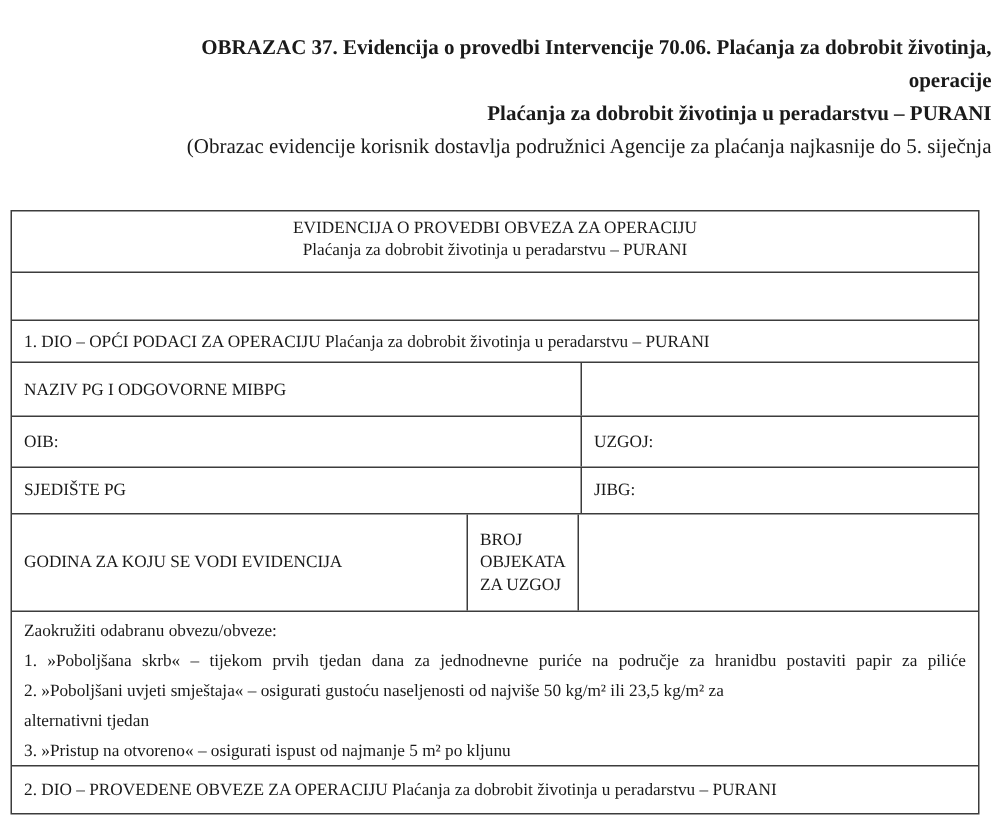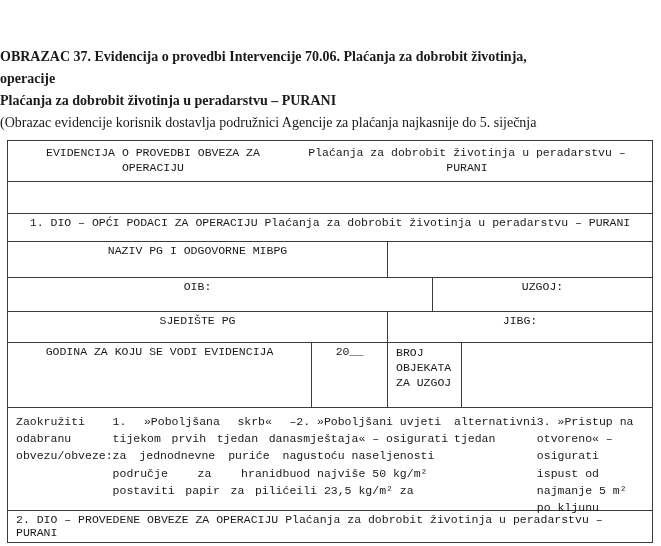--- a/index.html
+++ b/index.html
@@ -4,41 +4,41 @@
 <style>
   * { margin: 0; padding: 0; box-sizing: border-box; }
   html, body { background: #ffffff; }
   body {
     width: 661px; height: 546px;
     font-family: "Liberation Serif", "DejaVu Serif", serif;
     color: #1a1a1a;
     overflow: hidden;
     position: relative;
   }
-  .title-block { padding-top: 46px; text-align: left; }
+  .title-block { padding-top: 22px; text-align: right; }
   .title-line { font-size: 14px; font-weight: bold; line-height: 22px; }
   .subtitle-line { font-size: 14px; line-height: 22px; }
 
   .doc-table {
     position: absolute; left: 7px; top: 140px;
     width: 646px;
     border: 1px solid #3c3c3c;
     font-size: 11.5px;
   }
   .t-row { border-top: 1px solid #3c3c3c; display: flex; align-items: stretch; }
   .t-row.first { border-top: none; }
-  .cell { padding: 2px 8px; display: flex; flex-direction: row; justify-content: center; font-family: Liberation Mono, monospace; }
+  .cell { padding: 2px 8px; display: flex; flex-direction: column; justify-content: center; }
   .cell + .cell { border-left: 1px solid #3c3c3c; }
 
   .row-header { height: 40px; }
   .row-header .cell { width: 100%; text-align: center; line-height: 15px; padding-top: 4px; justify-content: flex-start; }
   .row-empty { height: 32px; }
   .row-section { height: 28px; }
   .row-naziv { height: 36px; }
-  .row-oib { height: 34px; gap: 45px; }
+  .row-oib { height: 34px; }
   .row-sjediste { height: 31px; }
   .row-godina { height: 65px; }
   .row-obveze { height: 103px; }
   .row-section2 { height: 32px; }
 
   .w-left { width: 379px; }
   .w-rest { flex: 1; }
   .g1 { width: 303px; }
   .g2 { width: 76px; }
   .g3 { width: 74px; line-height: 15px; }
@@ -85,21 +85,20 @@
     <div class="cell w-rest">UZGOJ:</div>
   </div>
 
   <div class="t-row row-sjediste">
     <div class="cell w-left">SJEDIŠTE PG</div>
     <div class="cell w-rest">JIBG:</div>
   </div>
 
   <div class="t-row row-godina">
     <div class="cell g1">GODINA ZA KOJU SE VODI EVIDENCIJA</div>
-    <div class="cell g2">20__</div>
     <div class="cell g3">BROJ OBJEKATA ZA UZGOJ</div>
     <div class="cell g4"></div>
   </div>
 
   <div class="t-row row-obveze">
     <div class="cell obveze-cell">
       <div class="ob-line">Zaokružiti odabranu obvezu/obveze:</div>
       <div class="ob-line ob-justify">1. »Poboljšana skrb« – tijekom prvih tjedan dana za jednodnevne puriće na područje za hranidbu postaviti papir za piliće</div>
       <div class="ob-line">2. »Poboljšani uvjeti smještaja« – osigurati gustoću naseljenosti od najviše 50 kg/m² ili 23,5 kg/m² za</div>
       <div class="ob-line">alternativni tjedan</div>

